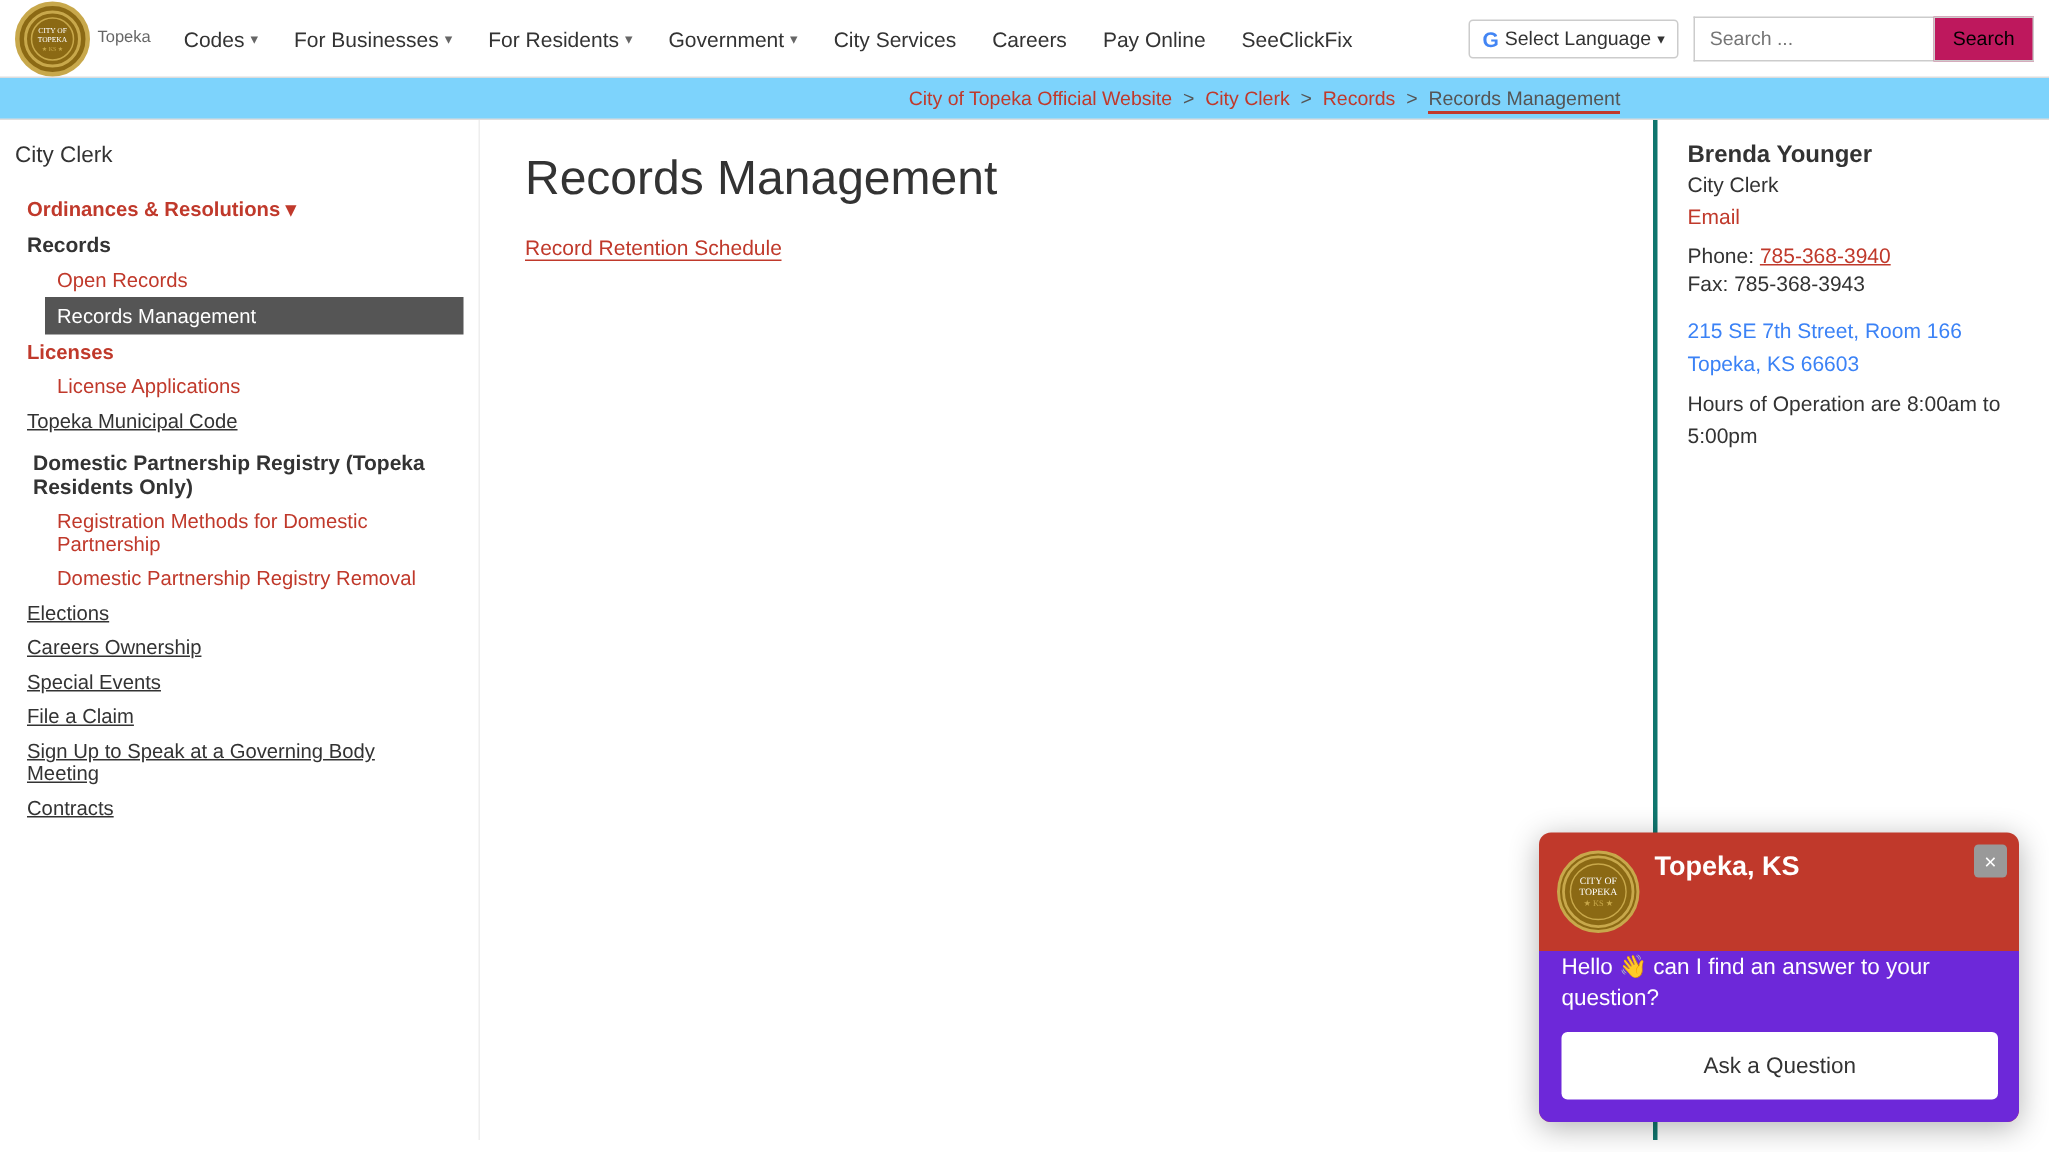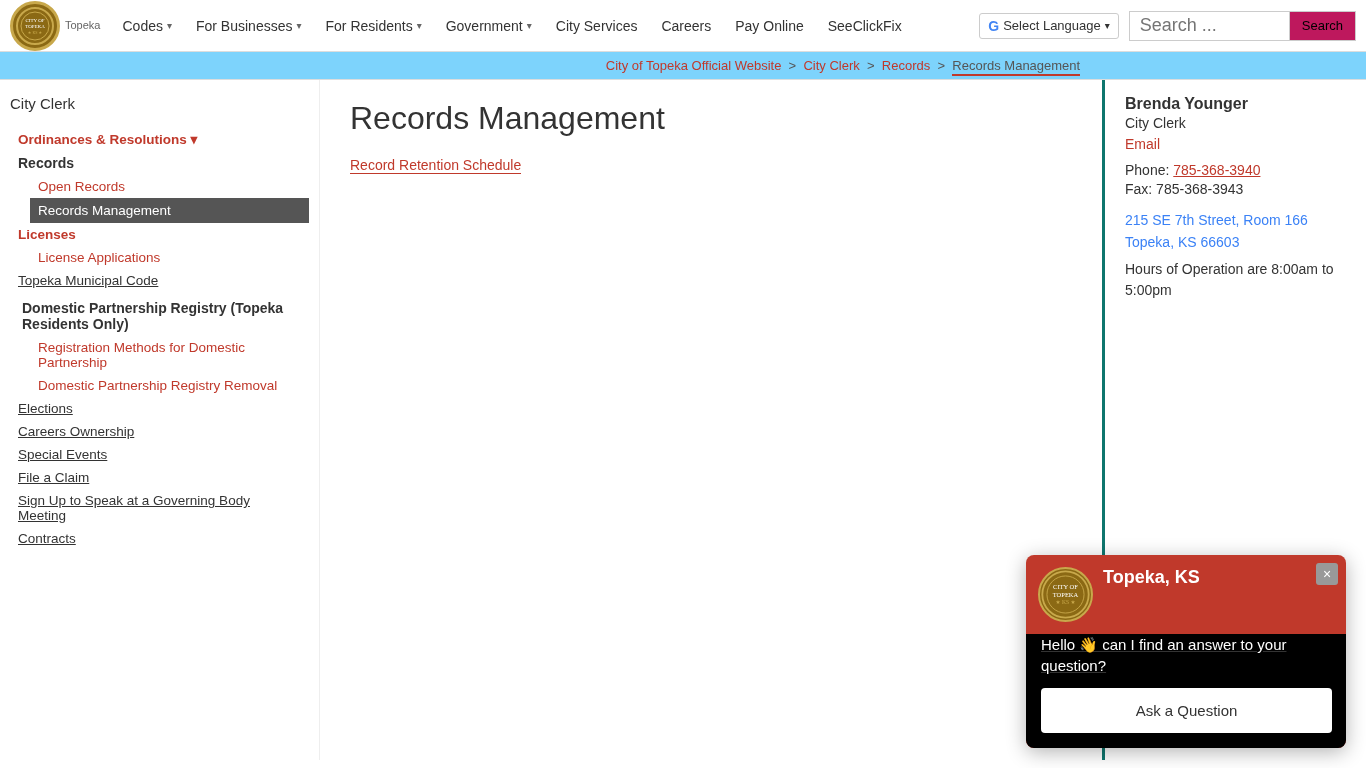--- a/index.html
+++ b/index.html
@@ -84,21 +84,21 @@
       margin-right: 4px;
     }
     .search-area {
       display: flex;
       align-items: center;
     }
     .search-input {
       border: 1px solid #ccc;
       border-right: none;
       padding: 5px 10px;
-      font-size: 18px;
+      font-size: 13px;
       height: 30px;
       width: 160px;
       outline: none;
     }
     .search-btn {
       background: #be185d;
       border: 1px solid #ccc;
       padding: 5px 12px;
       height: 30px;
       cursor: pointer;
@@ -290,23 +290,22 @@
       margin-right: 10px;
       flex-shrink: 0;
       overflow: hidden;
     }
     .chat-city-name {
       color: #fff;
       font-size: 18px;
       font-weight: bold;
     }
     .chat-body {
-      background: #000000;
+      background: #6d28d9;
       padding: 0 14px 15px 15px;
-      text-decoration: underline;
     }
     .chat-message {
       color: #fff;
       font-size: 15px;
       margin-bottom: 12px;
       line-height: 1.4;
     }
     .chat-ask-btn {
       width: 100%;
       background: #fff;

